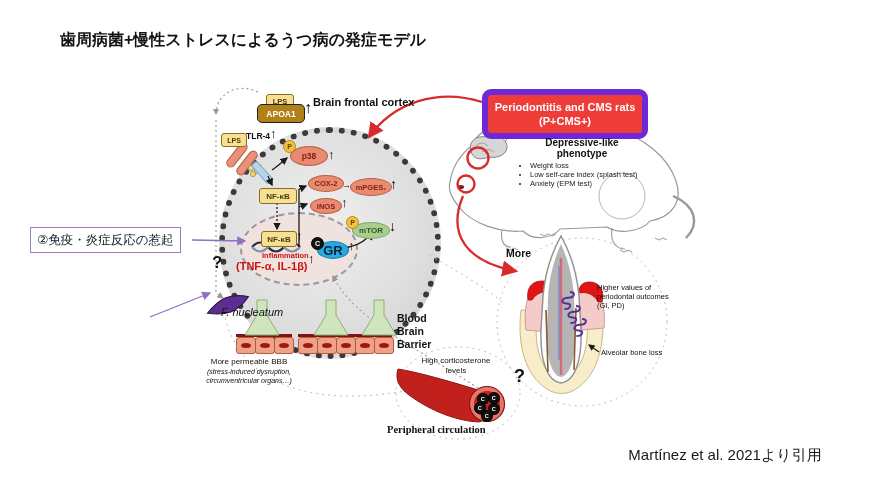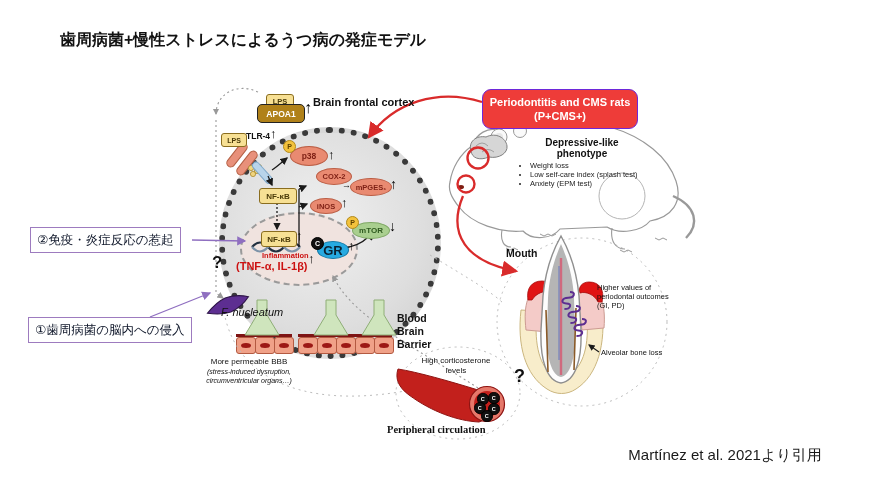--- a/index.html
+++ b/index.html
@@ -18,21 +18,21 @@
   .apoa{position:absolute;z-index:3;background:#b08119;border:1.5px solid #222;color:#fff;
         border-radius:5px;font-weight:bold;display:flex;align-items:center;justify-content:center;}
   .oval{position:absolute;z-index:3;border-radius:50%;display:flex;align-items:center;justify-content:center;font-weight:bold;}
   .pink{background:#e98a71;border:1px solid #bb5e45;color:#7d1f14;}
   .green{background:#a9cf8f;border:1px solid #7fa865;color:#2f5a20;}
   .blue{background:#27aae1;border:1px solid #1478a4;color:#0b2233;}
   .badge{position:absolute;z-index:4;border-radius:50%;display:flex;align-items:center;justify-content:center;font-weight:bold;}
   .badge.p{width:11px;height:11px;background:#f3c23c;border:1px solid #b1891b;color:#5f4300;font-size:7px;}
   .badge.c{background:#111;color:#fff;border:1px solid #000;}
   .uarr{position:absolute;z-index:4;font-weight:900;color:#000;line-height:1;}
-  .redbox{position:absolute;left:482px;top:89px;width:154px;height:38px;background:#ee3c39;border:1px solid #6d28d9;
+  .redbox{position:absolute;left:482px;top:89px;width:154px;height:38px;background:#ee3c39;border:6px solid #6d28d9;
         border-radius:9px;z-index:3;color:#fff;font-weight:bold;font-size:11px;text-align:center;
         display:flex;flex-direction:column;justify-content:center;line-height:1.3;}
   .annbox{position:absolute;z-index:4;background:#fff;border:1.5px solid #9d7bbf;color:#0f172a;
         font-size:12.5px;display:flex;align-items:center;padding:0 6px;white-space:nowrap;}
   .bbbcell{position:absolute;z-index:1;width:18px;height:15px;background:#f0a188;border:1px solid #b35a41;border-radius:3px;}
   .bbbcell::after{content:"";position:absolute;left:4px;top:5px;width:10px;height:5px;border-radius:50%;background:#9c1815;}
   .bbbline{position:absolute;z-index:1;height:3px;background:#7e1414;}
   .redtxt{color:#cc1111;font-weight:bold;}
   ul.bullets{list-style:disc;margin:0;padding-left:10px;}
   ul.bullets li{font-size:7.5px;line-height:1.18;color:#222;}
@@ -185,21 +185,21 @@
   <div class="ybox" style="left:221px;top:133px;width:24px;height:12px;font-size:7px;">LPS</div>
   <div class="lbl bold" style="left:246px;top:131px;font-size:8.5px;">TLR-4</div>
   <div class="uarr" style="left:270px;top:127px;font-size:13px;">↑</div>
 
   <div class="oval pink" style="left:290px;top:146px;width:36px;height:18px;font-size:8.5px;">p38</div>
   <div class="badge p" style="left:283px;top:140px;">P</div>
   <div class="uarr" style="left:328px;top:148px;font-size:13px;">↑</div>
 
   <div class="ybox" style="left:259px;top:188px;width:36px;height:14px;font-size:8px;">NF-κB</div>
 
-  <div class="oval pink" style="left:308px;top:168px;width:34px;height:15px;font-size:7.5px;margin-left:8px;">COX-2</div>
+  <div class="oval pink" style="left:308px;top:175px;width:34px;height:15px;font-size:7.5px;">COX-2</div>
   <div class="lbl bold" style="left:342px;top:180px;font-size:9px;">→</div>
   <div class="oval pink" style="left:350px;top:178px;width:40px;height:16px;font-size:7.5px;">mPGES₁</div>
   <div class="uarr" style="left:390px;top:177px;font-size:14px;">↑</div>
 
   <div class="oval pink" style="left:310px;top:198px;width:30px;height:14px;font-size:7.5px;">iNOS</div>
   <div class="uarr" style="left:341px;top:196px;font-size:13px;">↑</div>
 
   <div class="oval green" style="left:352px;top:222px;width:36px;height:15px;font-size:8px;">mTOR</div>
   <div class="badge p" style="left:346px;top:216px;">P</div>
   <div class="uarr" style="left:389px;top:219px;font-size:14px;">↓</div>
@@ -226,21 +226,21 @@
   <div class="lbl bold" style="left:527px;top:137px;width:110px;text-align:center;font-size:10px;white-space:normal;line-height:1.1;">
     <div>Depressive-like</div>
     <div>phenotype</div>
   </div>
   <ul class="bullets abs z3" style="left:520px;top:162px;width:120px;">
     <li>Weight loss</li>
     <li>Low self-care index (splash test)</li>
     <li>Anxiety (EPM test)</li>
   </ul>
 
-  <div class="lbl bold" style="left:506px;top:247px;font-size:10.5px;">Mouth</div>
+  <div class="lbl bold" style="left:506px;top:247px;font-size:10.5px;">More</div>
   <div class="lbl" style="left:597px;top:283px;width:80px;font-size:7.5px;white-space:normal;line-height:1.2;">Higher values of periodontal outcomes (GI, PD)</div>
   <div class="lbl" style="left:601px;top:348px;font-size:7.5px;">Alveolar bone loss</div>
   <div class="lbl bold" style="left:514px;top:366px;font-size:18px;">?</div>
 
   <div class="lbl bold" style="left:397px;top:312px;font-size:10.5px;">Blood</div>
   <div class="lbl bold" style="left:397px;top:325px;font-size:10.5px;">Brain</div>
   <div class="lbl bold" style="left:397px;top:338px;font-size:10.5px;">Barrier</div>
   <div class="lbl" style="left:196px;top:357px;width:106px;text-align:center;font-size:8px;">More permeable BBB</div>
   <div class="lbl" style="left:196px;top:368px;width:106px;text-align:center;font-size:7px;font-style:italic;">(stress-induced dysruption,</div>
   <div class="lbl" style="left:196px;top:377px;width:106px;text-align:center;font-size:7px;font-style:italic;">circumventricular organs…)</div>
@@ -251,19 +251,16 @@
 
   <div class="badge c" style="left:477px;top:393px;width:9.5px;height:9.5px;font-size:5.5px;z-index:3;">C</div>
   <div class="badge c" style="left:488px;top:392px;width:9.5px;height:9.5px;font-size:5.5px;z-index:3;">C</div>
   <div class="badge c" style="left:474px;top:402px;width:9.5px;height:9.5px;font-size:5.5px;z-index:3;">C</div>
   <div class="badge c" style="left:488px;top:403px;width:9.5px;height:9.5px;font-size:5.5px;z-index:3;">C</div>
   <div class="badge c" style="left:481px;top:410px;width:9.5px;height:9.5px;font-size:5.5px;z-index:3;">C</div>
 
   <div class="annbox" style="left:30px;top:227px;height:24px;">
     <span>②免疫・炎症反応の惹起</span>
   </div>
-  <div class="annbox" style="left:28px;top:317px;height:24px;">
-    <span>①歯周病菌の脳内への侵入</span>
-  </div>
 
   <div class="lbl" style="left:590px;top:446px;width:270px;text-align:center;font-size:15px;color:#1a1a1a;">Martínez et al. 2021より引用</div>
 
 </div>
 
 </body></html>

